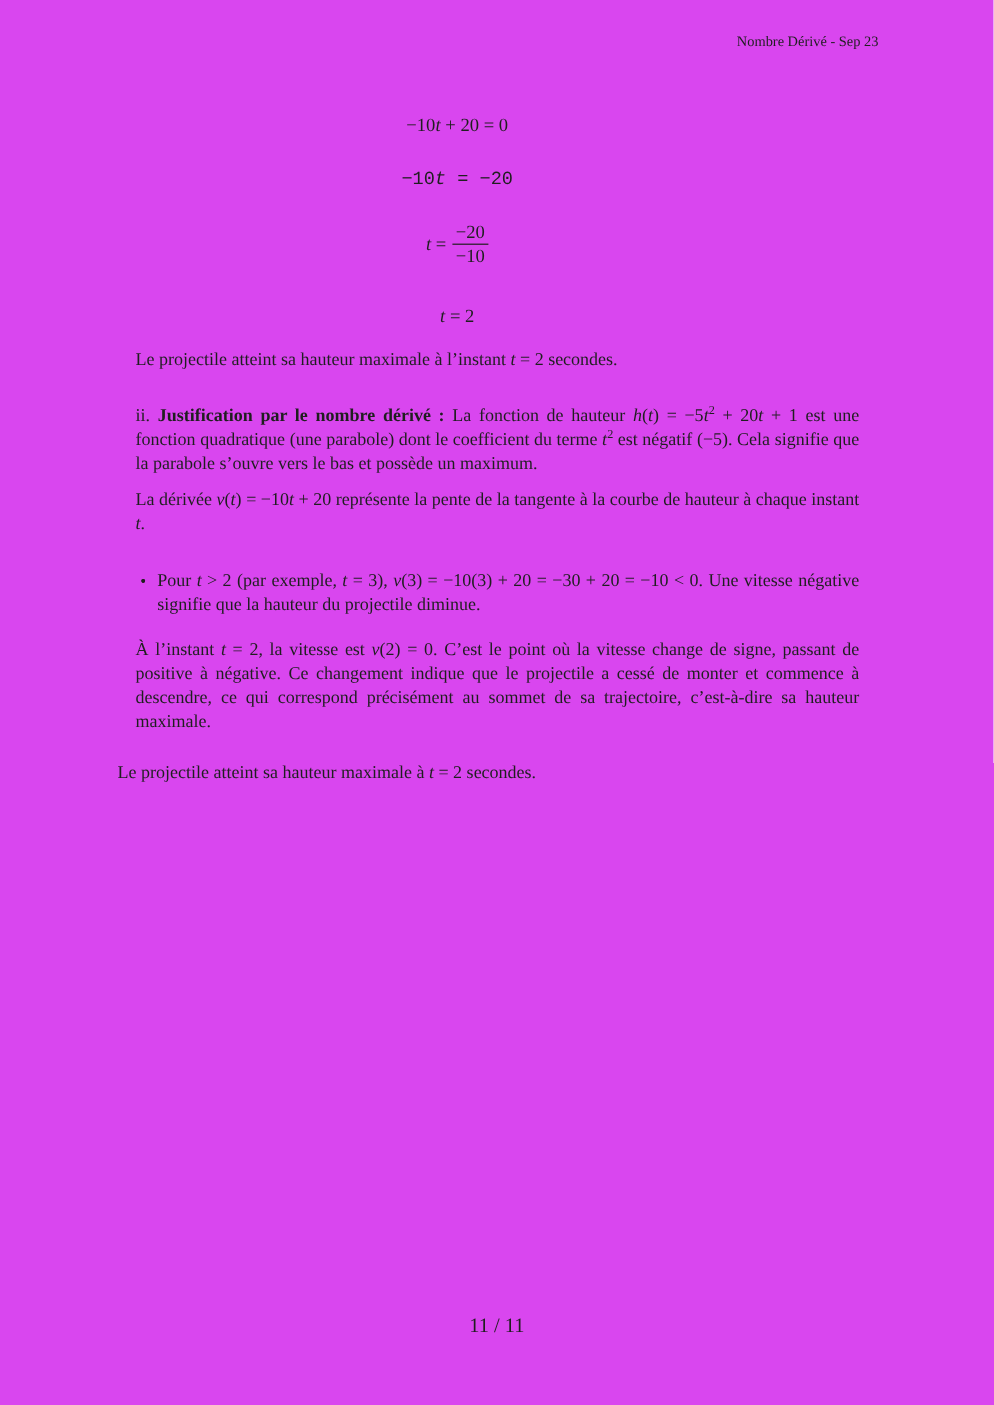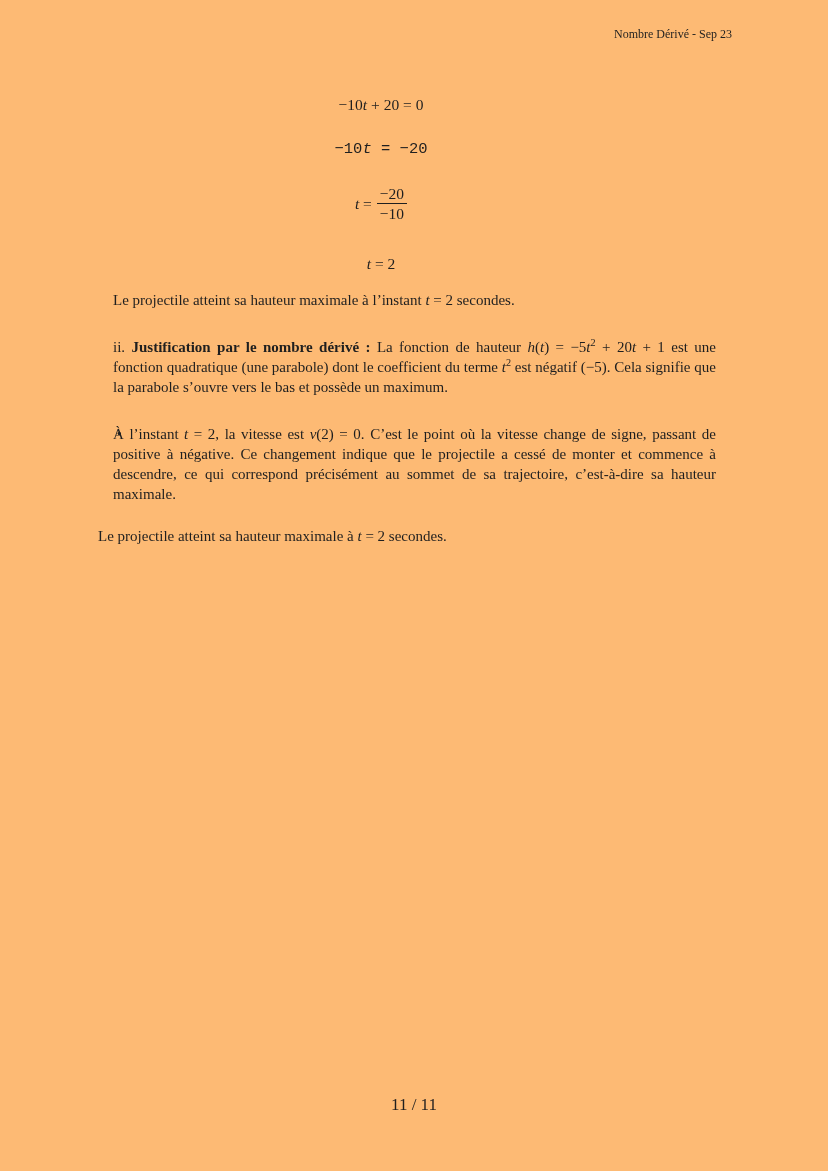--- a/index.html
+++ b/index.html
@@ -1,20 +1,20 @@
 <!DOCTYPE html>
 <html><head>
 <meta charset="utf-8">
 <style>
   html, body { margin: 0; padding: 0; background: #ffffff; }
   .page {
     position: relative;
     width: 828px;
     height: 1171px;
-    background: #fdba74;
+    background: #d946ef;
     font-family: "Liberation Serif", "DejaVu Serif", serif;
     color: #1f1f1f;
     overflow: hidden;
   }
   .header {
     position: absolute;
     top: 27px;
     right: 96px;
     font-size: 12px;
     line-height: 14px;
@@ -83,27 +83,29 @@
         <span class="den">−10</span>
       </span>
     </div>
 
     <div class="eq eq4"><span class="i">t</span><span> = 2</span></div>
 
     <p class="para p1"><span>Le projectile atteint sa hauteur maximale à l’instant </span><span class="i">t</span><span> = 2 secondes.</span></p>
 
     <p class="para p2"><span>ii. </span><span class="b">Justification par le nombre dérivé :</span><span> La fonction de hauteur </span><span class="i">h</span><span>(</span><span class="i">t</span><span>) = −5</span><span class="i">t</span><span class="sup">2</span><span> + 20</span><span class="i">t</span><span> + 1 est une fonction quadratique (une parabole) dont le coefficient du terme </span><span class="i">t</span><span class="sup">2</span><span> est négatif (−5). Cela signifie que la parabole s’ouvre vers le bas et possède un maximum.</span></p>
 
+    <p class="para p3"><span>La dérivée </span><span class="i">v</span><span>(</span><span class="i">t</span><span>) = −10</span><span class="i">t</span><span> + 20 représente la pente de la tangente à la courbe de hauteur à chaque instant </span><span class="i">t</span><span>.</span></p>
 
     <ul class="bullets">
       <li class="para">
         <span class="bullet">•</span>
       </li>
       <li class="para">
         <span class="bullet">•</span>
+        <span><span>Pour </span><span class="i">t</span><span> &gt; 2 (par exemple, </span><span class="i">t</span><span> = 3), </span><span class="i">v</span><span>(3) = −10(3) + 20 = −30 + 20 = −10 &lt; 0. Une vitesse négative signifie que la hauteur du projectile diminue.</span></span>
       </li>
     </ul>
 
     <p class="para p4"><span>À l’instant </span><span class="i">t</span><span> = 2, la vitesse est </span><span class="i">v</span><span>(2) = 0. C’est le point où la vitesse change de signe, passant de positive à négative. Ce changement indique que le projectile a cessé de monter et commence à descendre, ce qui correspond précisément au sommet de sa trajectoire, c’est-à-dire sa hauteur maximale.</span></p>
 
     <p class="para p5"><span>Le projectile atteint sa hauteur maximale à </span><span class="i">t</span><span> = 2 secondes.</span></p>
 
   </div>
 
   <div class="footer">11 / 11</div>

